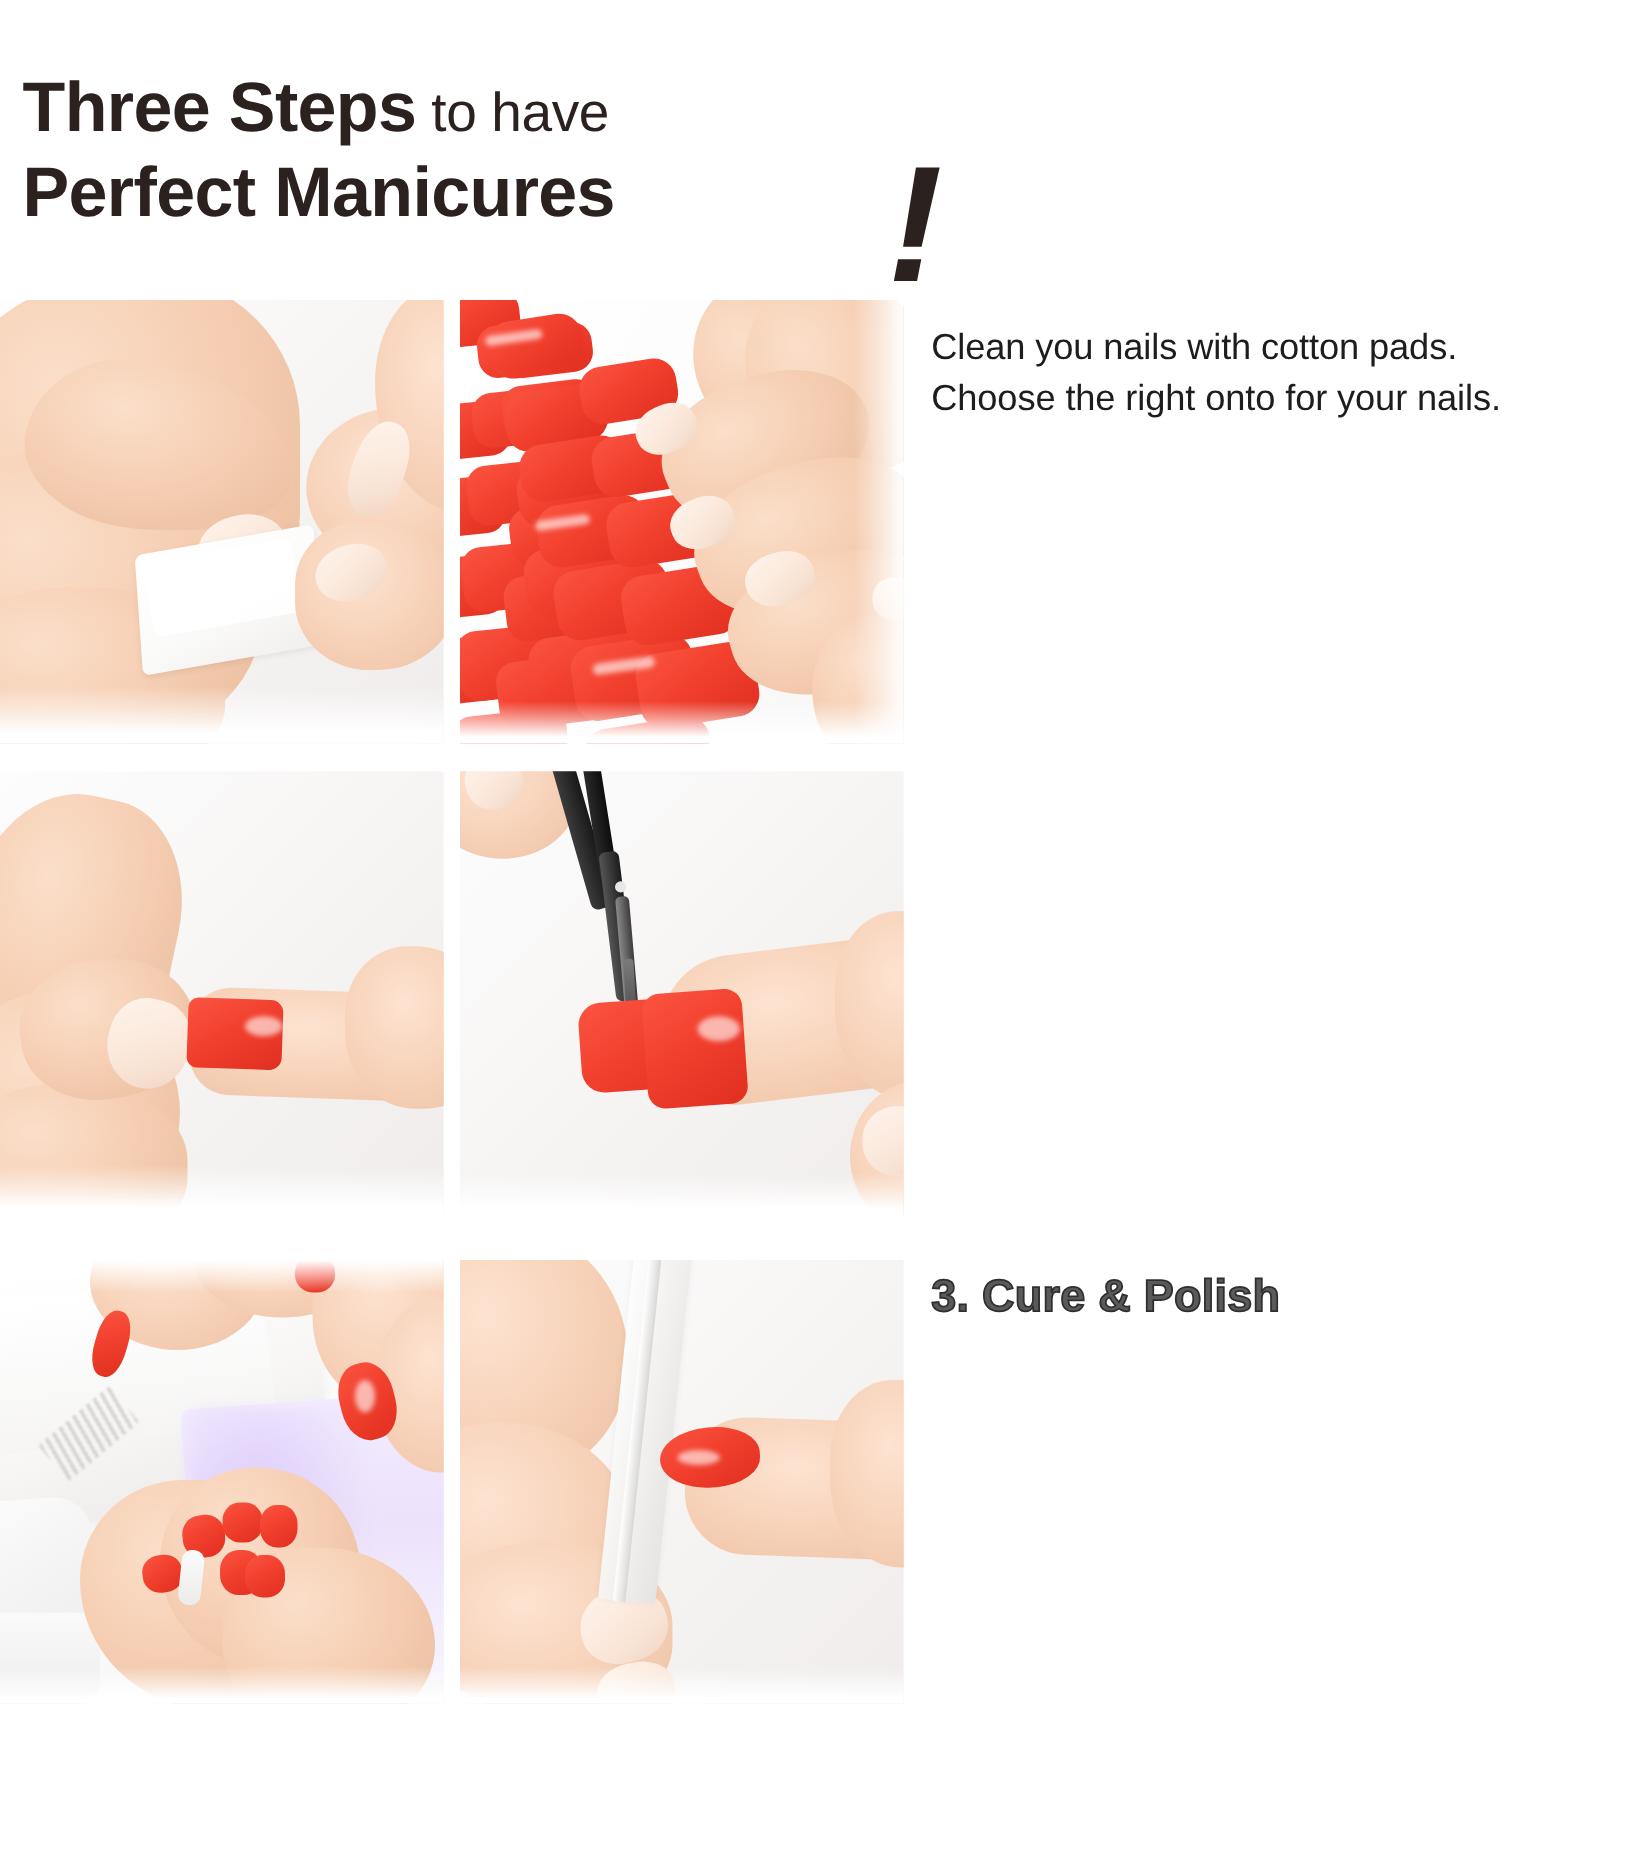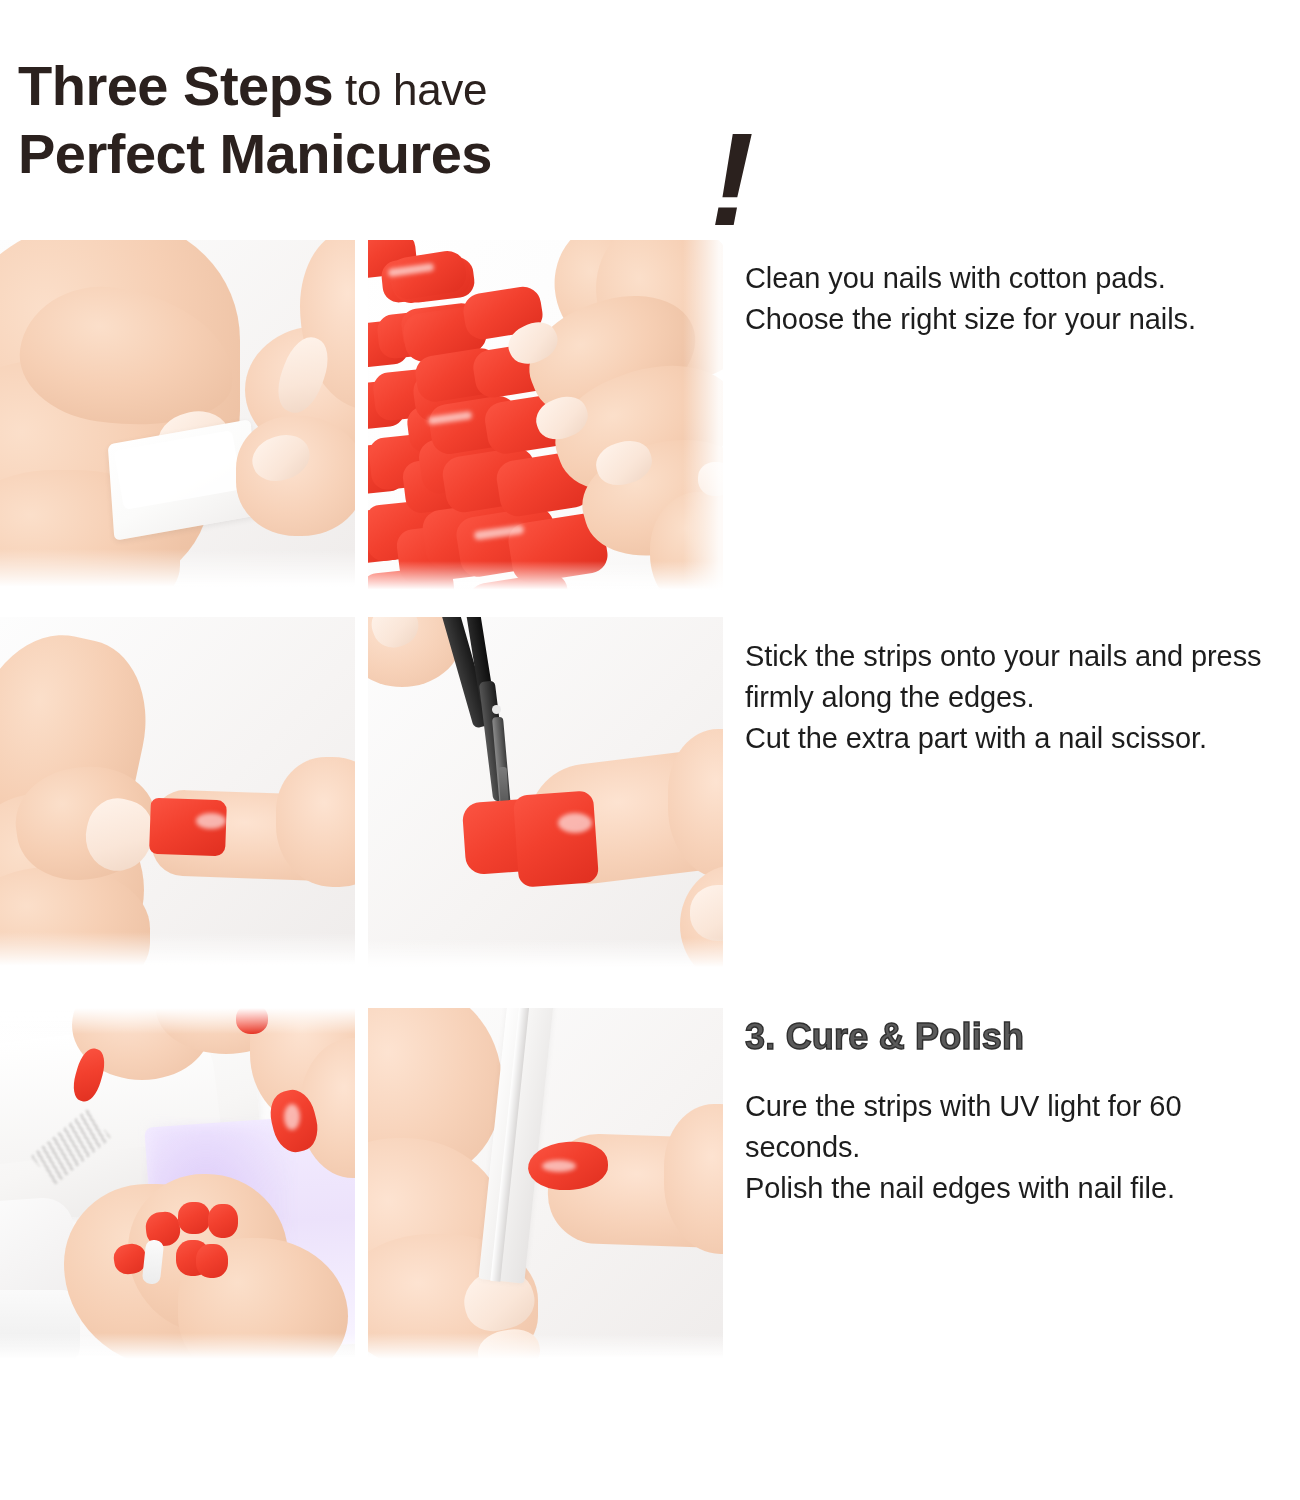--- a/index.html
+++ b/index.html
@@ -351,27 +351,23 @@
       </div>
     </div>
   </div>
 
 </div>
 
 <div class="steps">
 
   <div class="step step-1">
     <div class="step-body">Clean you nails with cotton pads.
-Choose the right size for your nails.</div>
+Choose the right onto for your nails.</div>
   </div>
 
   <div class="step step-2">
-    <div class="step-body">Stick the strips onto your nails and press firmly along the edges.
-Cut the extra part with a nail scissor.</div>
   </div>
 
   <div class="step step-3">
     <h2 class="step-title">3. Cure &amp; Polish</h2>
-    <div class="step-body">Cure the strips with UV light for 60 seconds.
-Polish the nail edges with nail file.</div>
   </div>
 
 </div>
 
 </body></html>

